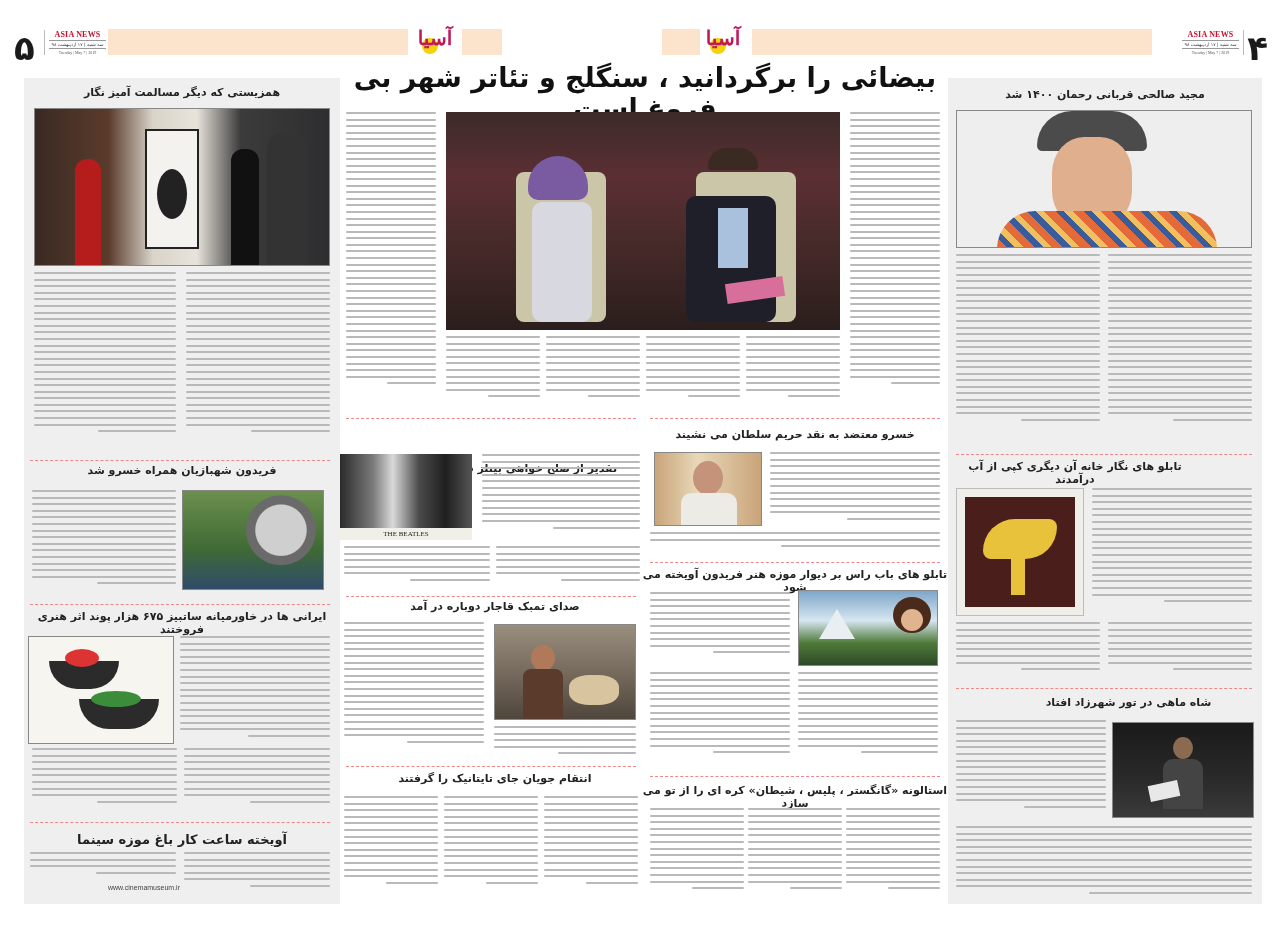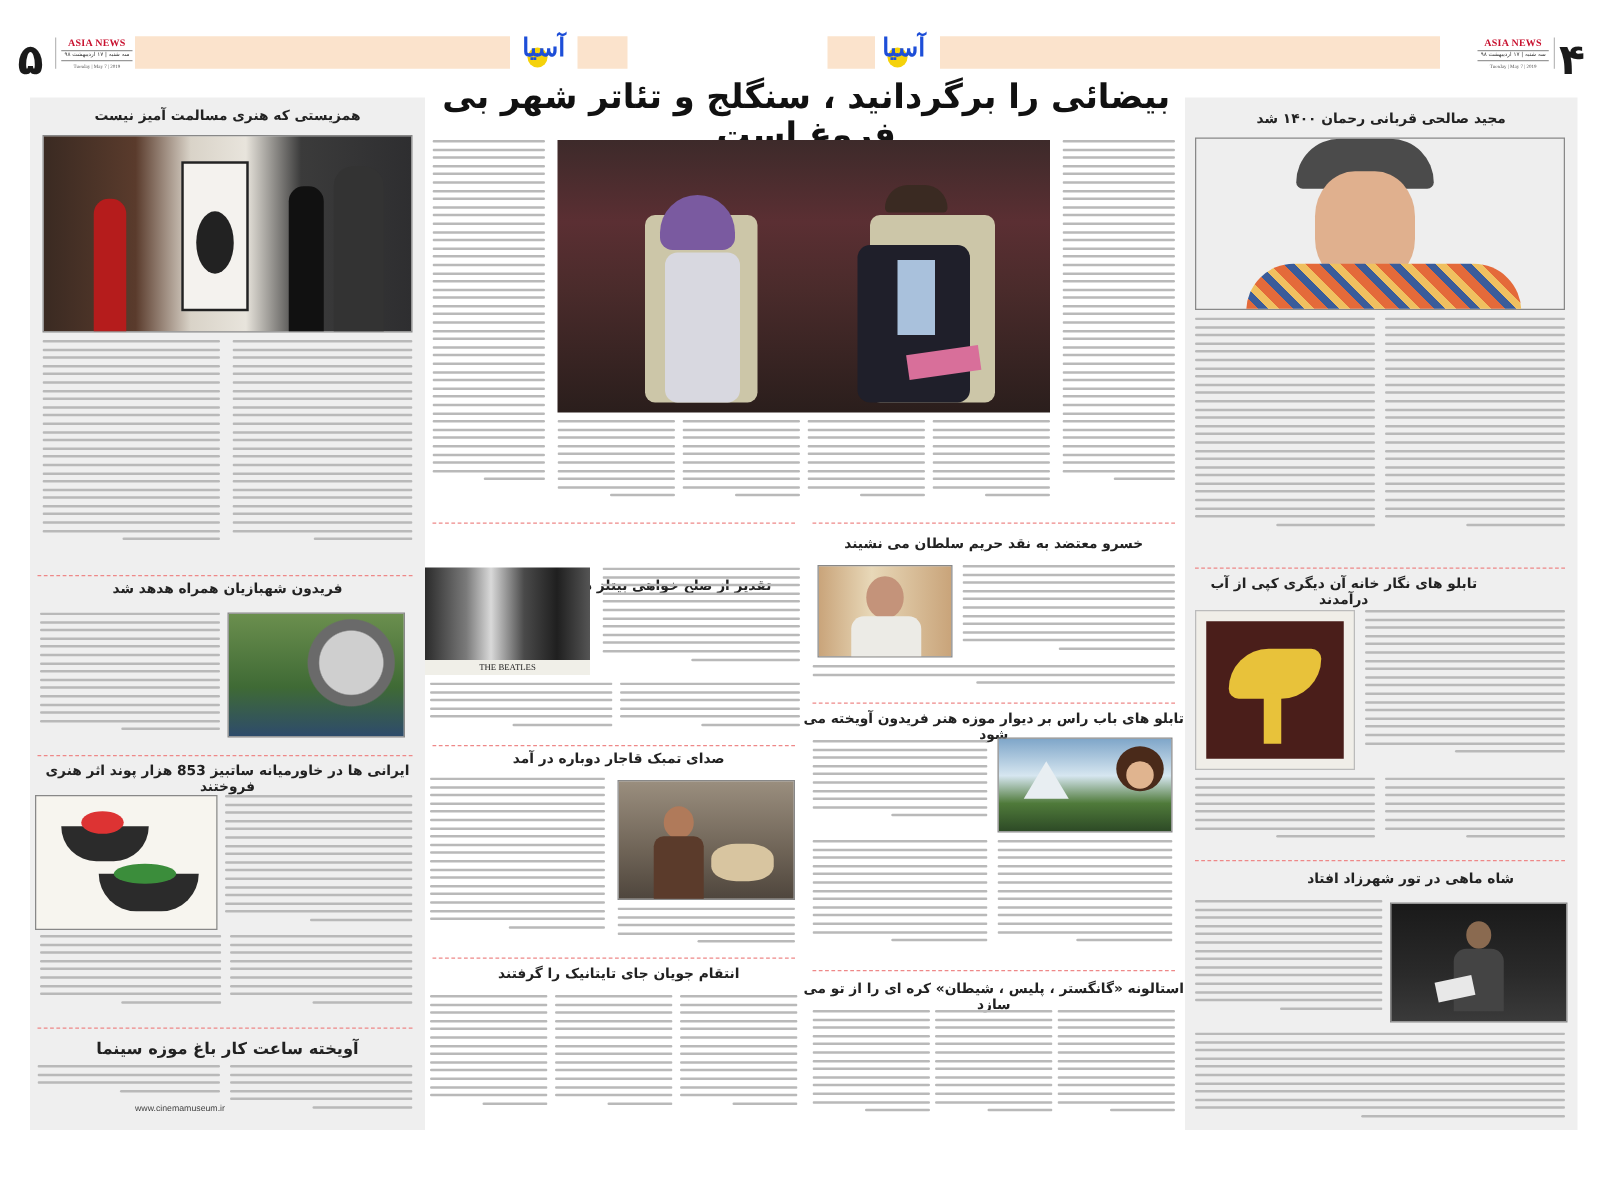--- a/index.html
+++ b/index.html
@@ -12,21 +12,21 @@
   .page-num.right { right: 12px; }
   .edition { position: absolute; top: 30px; width: 62px; text-align: center; border-left: 1px solid #bbb; padding-left: 4px; }
   .edition.left { left: 44px; }
   .edition.right { right: 36px; border-left: none; border-right: 1px solid #bbb; padding-right: 4px; padding-left: 0; }
   .edition .brand { color: #c8102e; font-family: "Liberation Serif", serif; font-size: 8px; font-weight: bold; letter-spacing: 0.2px; }
   .edition .fa-date { font-size: 4.5px; color: #333; border-top: 1px solid #999; border-bottom: 1px solid #999; margin: 1px 0; padding: 1px 0; }
   .edition .en-date { font-size: 4px; color: #555; font-family: "Liberation Serif", serif; }
   .band { position: absolute; top: 29px; height: 26px; background: #fbe3cc; }
   .logo { position: absolute; top: 24px; width: 46px; height: 36px; }
   .logo .sun { position: absolute; left: 10px; top: 14px; width: 16px; height: 16px; border-radius: 50%; background: #f5d20a; }
-  .logo .script { position: absolute; left: 0; top: 2px; width: 46px; text-align: center; font-family: "DejaVu Serif", serif; font-size: 20px; font-weight: bold; color: #1d4ed8; }
+  .logo .script { position: absolute; left: 0; top: 2px; width: 46px; text-align: center; font-family: "DejaVu Serif", serif; font-size: 20px; font-weight: bold; color: #be185d; }
 
   
   .panel { position: absolute; background: #efefef; }
   .rule-red { position: absolute; height: 0; border-top: 1px dashed #e88; }
   .headline { position: absolute; text-align: center; font-weight: bold; color: #222; direction: rtl; }
   .photo { position: absolute; overflow: hidden; border: 1px solid #888; }
   .main-title { position: absolute; top: 62px; left: 345px; width: 600px; text-align: center; font-size: 27px; font-weight: 900; color: #111; direction: rtl; font-family: "DejaVu Sans", sans-serif; letter-spacing: -0.5px; }
   .url { position: absolute; font-family: "Liberation Sans", sans-serif; font-size: 7px; color: #444; }
 
   
@@ -58,21 +58,21 @@
 <div class="band" style="left:752px; width:400px;"></div>
 <div class="edition right">
   <div class="brand">ASIA NEWS</div>
   <div class="fa-date">سه شنبه | ۱۷ اردیبهشت ۹۸</div>
   <div class="en-date">Tuesday | May 7 | 2019</div>
 </div>
 <div class="page-num right">۴</div>
 
 <div class="panel" style="left:24px; top:78px; width:316px; height:826px;"></div>
 
-<div class="headline" style="left:24px; top:86px; width:316px; font-size:11px;">همزیستی که هنری مسالمت آمیز نیست</div>
+<div class="headline" style="left:24px; top:86px; width:316px; font-size:11px;">همزیستی که دیگر مسالمت آمیز نگار</div>
 <div class="photo" style="left:34px; top:108px; width:296px; height:158px; background:linear-gradient(90deg,#3a2a22 0%,#5a3b2c 25%,#d9d3c8 40%,#e8e4dc 55%,#3b3b3b 70%,#2e2e30 100%);">
   <div style="position:absolute;left:40px;top:50px;width:26px;height:108px;background:#b51c1c;border-radius:12px 12px 0 0;"></div>
   <div style="position:absolute;left:110px;top:20px;width:54px;height:120px;background:#f4f2ee;border:2px solid #222;"></div>
   <div style="position:absolute;left:122px;top:60px;width:30px;height:50px;background:#222;border-radius:50%;"></div>
   <div style="position:absolute;left:196px;top:40px;width:28px;height:118px;background:#111;border-radius:12px 12px 0 0;"></div>
   <div style="position:absolute;left:232px;top:24px;width:40px;height:134px;background:#333;border-radius:16px 16px 0 0;"></div>
 </div>
 <div class="lines" style="left:34px; top:272px; width:142px; height:176px;">
   <i></i>
     <i></i>
@@ -122,42 +122,42 @@
     <i></i>
     <i></i>
     <i></i>
     <i></i>
     <i></i>
     <i></i>
     <i class="s"></i>
 </div>
 
 <div class="rule-red" style="left:30px; top:460px; width:300px;"></div>
-<div class="headline" style="left:24px; top:464px; width:316px; font-size:11px;">فریدون شهبازیان همراه هدهد شد</div>
+<div class="headline" style="left:24px; top:464px; width:316px; font-size:11px;">فریدون شهبازیان همراه خسرو شد</div>
 <div class="photo" style="left:182px; top:490px; width:142px; height:100px; background:radial-gradient(circle at 70% 40%,#cfcfcf 0 22%,#6a6a6a 23% 30%,transparent 31%),linear-gradient(180deg,#6b8f4e 0%,#3f6a35 60%,#2e4b6b 100%);"></div>
 <div class="lines" style="left:32px; top:490px; width:144px; height:102px;">
   <i></i>
     <i></i>
     <i></i>
     <i></i>
     <i></i>
     <i></i>
     <i></i>
     <i></i>
     <i></i>
     <i></i>
     <i></i>
     <i></i>
     <i></i>
     <i></i>
     <i class="s"></i>
 </div>
 
 <div class="rule-red" style="left:30px; top:604px; width:300px;"></div>
-<div class="headline" style="left:24px; top:610px; width:316px; font-size:11px;">ایرانی ها در خاورمیانه ساتبیز 853 هزار پوند اثر هنری فروختند</div>
+<div class="headline" style="left:24px; top:610px; width:316px; font-size:11px;">ایرانی ها در خاورمیانه ساتبیز ۶۷۵ هزار پوند اثر هنری فروختند</div>
 <div class="photo" style="left:28px; top:636px; width:146px; height:108px; background:#f7f5ef;">
   <div style="position:absolute;left:20px;top:24px;width:70px;height:28px;border-radius:0 0 40px 40px;background:#2b2b2b;"></div>
   <div style="position:absolute;left:36px;top:12px;width:34px;height:18px;background:#d33;border-radius:50%;"></div>
   <div style="position:absolute;left:50px;top:62px;width:80px;height:30px;border-radius:0 0 40px 40px;background:#2b2b2b;"></div>
   <div style="position:absolute;left:62px;top:54px;width:50px;height:16px;background:#3b8d3b;border-radius:50%;"></div>
 </div>
 <div class="lines" style="left:180px; top:636px; width:150px; height:108px;">
   <i></i>
     <i></i>
     <i></i>

